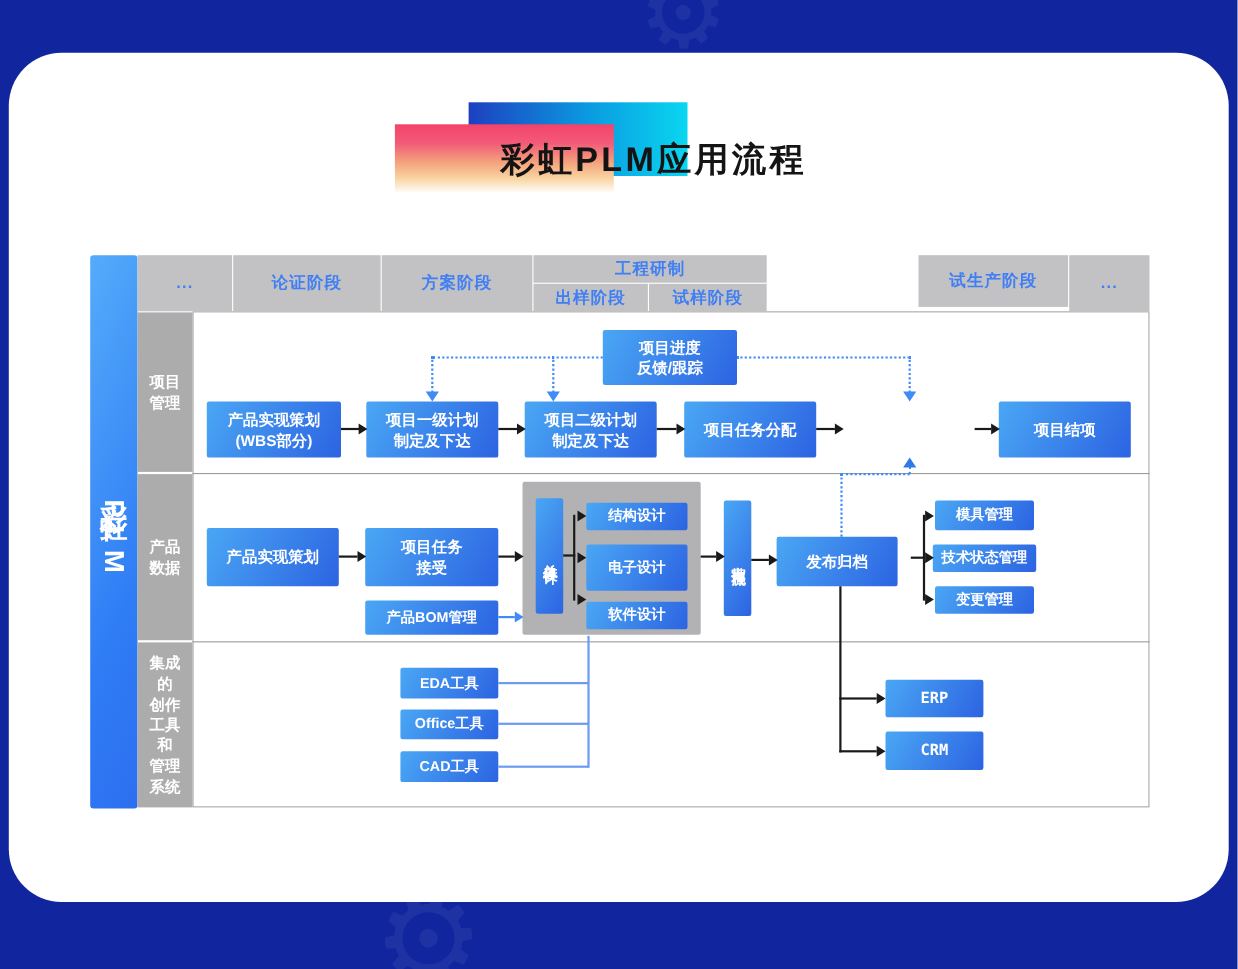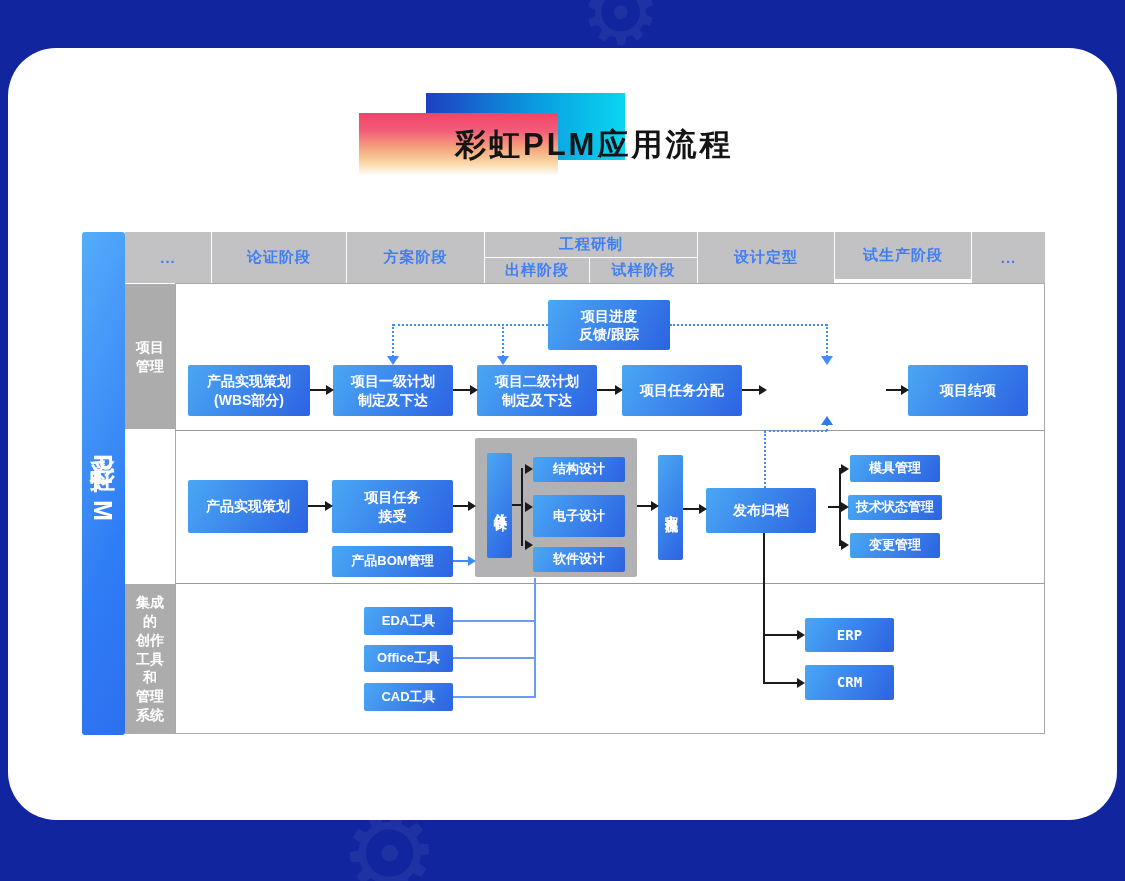--- a/index.html
+++ b/index.html
@@ -95,30 +95,31 @@
   <div class="flow">
 
     <div class="sidebar">彩虹PLM</div>
 
     <div class="hdr" style="left:43px; top:0; width:86px; height:51px;">...</div>
     <div class="hdr" style="left:130px; top:0; width:134px; height:51px;">论证阶段</div>
     <div class="hdr" style="left:265px; top:0; width:137px; height:51px;">方案阶段</div>
     <div class="hdr" style="left:403px; top:0; width:212px; height:25px;">工程研制</div>
     <div class="hdr" style="left:403px; top:26px; width:104px; height:25px;">出样阶段</div>
     <div class="hdr" style="left:508px; top:26px; width:107px; height:25px;">试样阶段</div>
-    <div class="hdr" style="left:616px; top:0; width:136px; height:51px;">设计定型</div>
     <div class="hdr" style="left:753px; top:0; width:136px; height:47px;">试生产阶段</div>
     <div class="hdr" style="left:890px; top:0; width:73px; height:51px;">...</div>
 
     <div class="body-area"></div>
     <div class="rowline" style="left:93px; top:198px; width:870px;"></div>
     <div class="rowline" style="left:93px; top:351px; width:870px;"></div>
 
     <div class="lane" style="top:52px; height:145px;">项目
 管理</div>
+    <div class="lane" style="top:199px; height:151px;">产品
+数据</div>
     <div class="lane" style="top:352px; height:150px;">集成
 的
 创作
 工具
 和
 管理
 系统</div>
 
     <div class="box" style="left:466px; top:68px; width:122px; height:50px;">项目进度
 反馈/跟踪</div>

